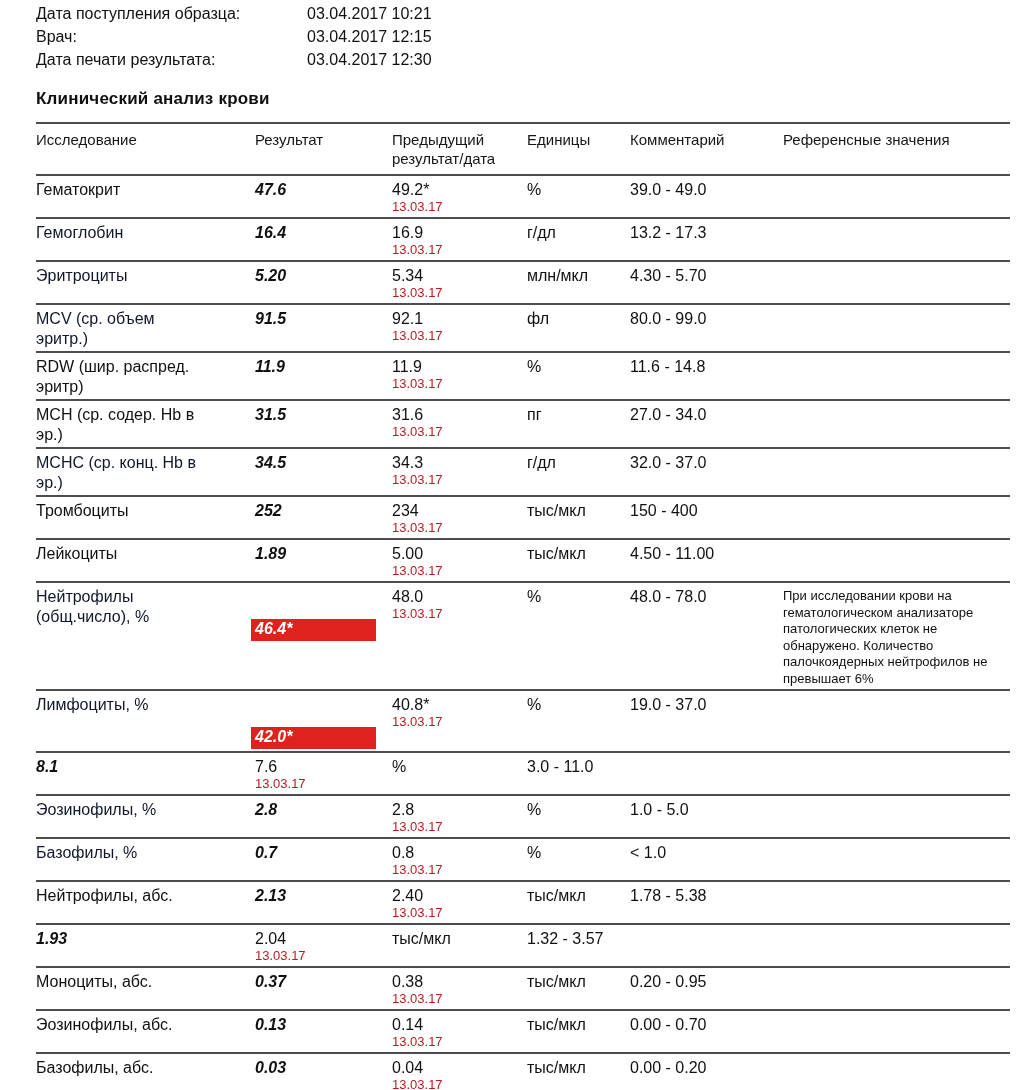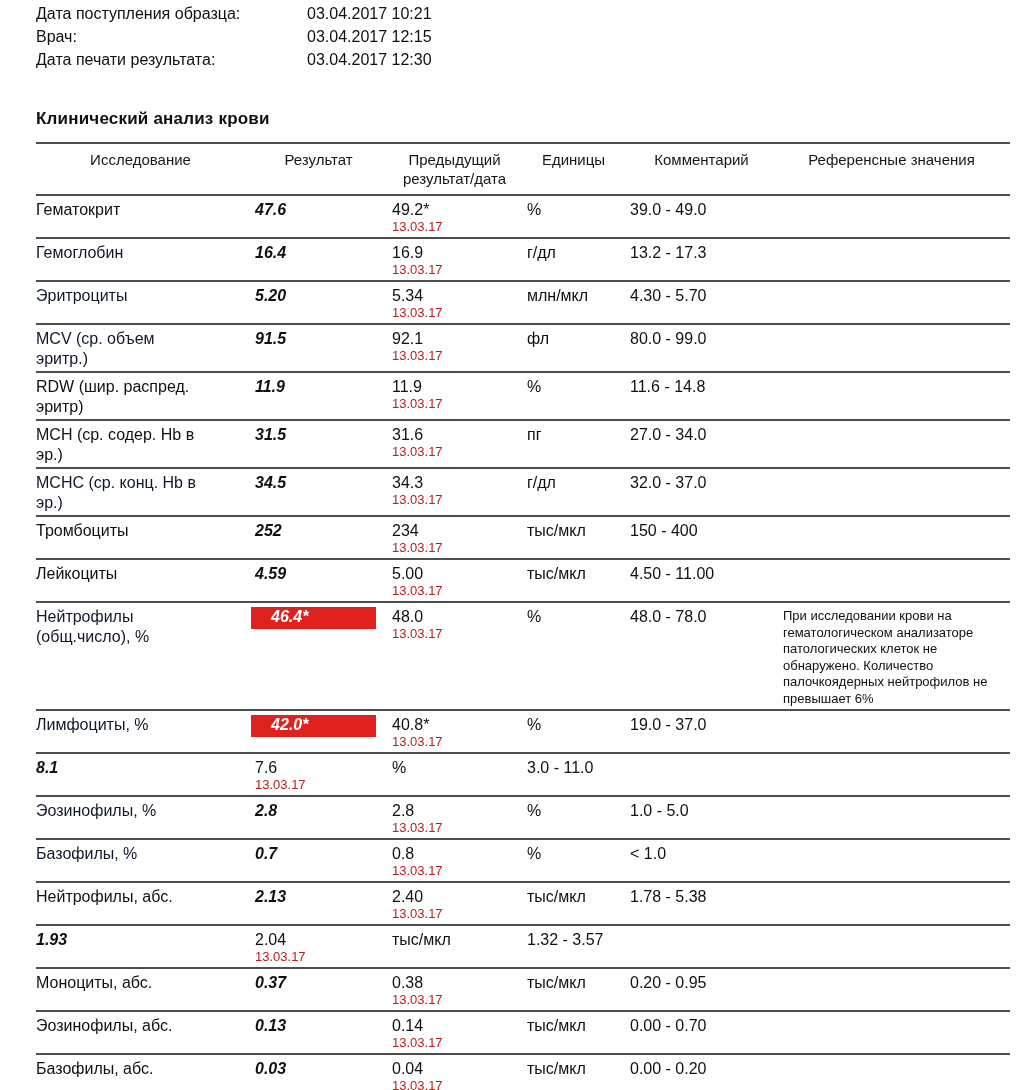--- a/index.html
+++ b/index.html
@@ -11,42 +11,42 @@
   .page{padding:2px 24px 0 36px;width:974px;}
 
   
   .meta{font-size:16px;line-height:23px;}
   .meta-row{display:flex;}
   .meta-label{width:271px;}
   .meta-value{}
 
   
   .section-title{
-    margin-top:38px;
+    margin-top:18px;
     font-size:17px;font-weight:bold;letter-spacing:.2px;
   }
 
   
   .rtable{margin-top:13px;border-top:2px solid #4d4d4d;}
   .trow{
     display:grid;
     grid-template-columns:219px 137px 135px 103px 153px 227px;
     border-bottom:2px solid #4d4d4d;
     align-items:start;
   }
   .thead{font-size:15px;line-height:19px;color:#161616;}
-  .thead .c{padding:6px 10px 6px 0;text-align:center;}
+  .thead .c{padding:6px 10px 6px 0;}
   .c{padding:3px 10px 2px 0;min-height:37px;box-sizing:border-box;}
   .c.name{font-size:16px;line-height:20px;padding-right:54px;padding-top:4px;}
   .c.name .nm.link{color:#0f172a;}
   .c.result{font-size:16px;font-weight:bold;line-height:20px;padding-top:4px;font-style:italic;}
   .res.flagged{
     display:inline-block;background:#e0221f;color:#ffffff;
     min-width:125px;box-sizing:border-box;
-    margin-left:-4px;padding:0 6px 2px 20px;
+    margin-left:-4px;padding:0 6px 2px 4px;margin-top:32px;
   }
   .c.prev{font-size:16px;line-height:19px;}
   .c.prev .pv{display:block;padding-top:1px;}
   .c.prev .pd{display:block;font-size:13px;line-height:16px;color:#b91c1c;}
   .c.units{font-size:16px;line-height:20px;padding-top:4px;}
   .c.ref{font-size:16px;line-height:20px;padding-top:4px;}
   .c.comment{font-size:13px;line-height:16.5px;padding-top:5px;}
 </style>
 </head>
 <body>
@@ -171,21 +171,21 @@
       <span class="pv">234</span>
       <span class="pd">13.03.17</span>
     </div>
     <div class="c units">тыс/мкл</div>
     <div class="c ref">150 - 400</div>
     <div class="c comment"></div>
   </div>
 
   <div class="trow">
     <div class="c name"><span class="nm">Лейкоциты</span></div>
-    <div class="c result"><span class="res">4.59</span></div>
+    <div class="c result"><span class="res">1.89</span></div>
     <div class="c prev">
       <span class="pv">5.00</span>
       <span class="pd">13.03.17</span>
     </div>
     <div class="c units">тыс/мкл</div>
     <div class="c ref">4.50 - 11.00</div>
     <div class="c comment"></div>
   </div>
 
   <div class="trow">

